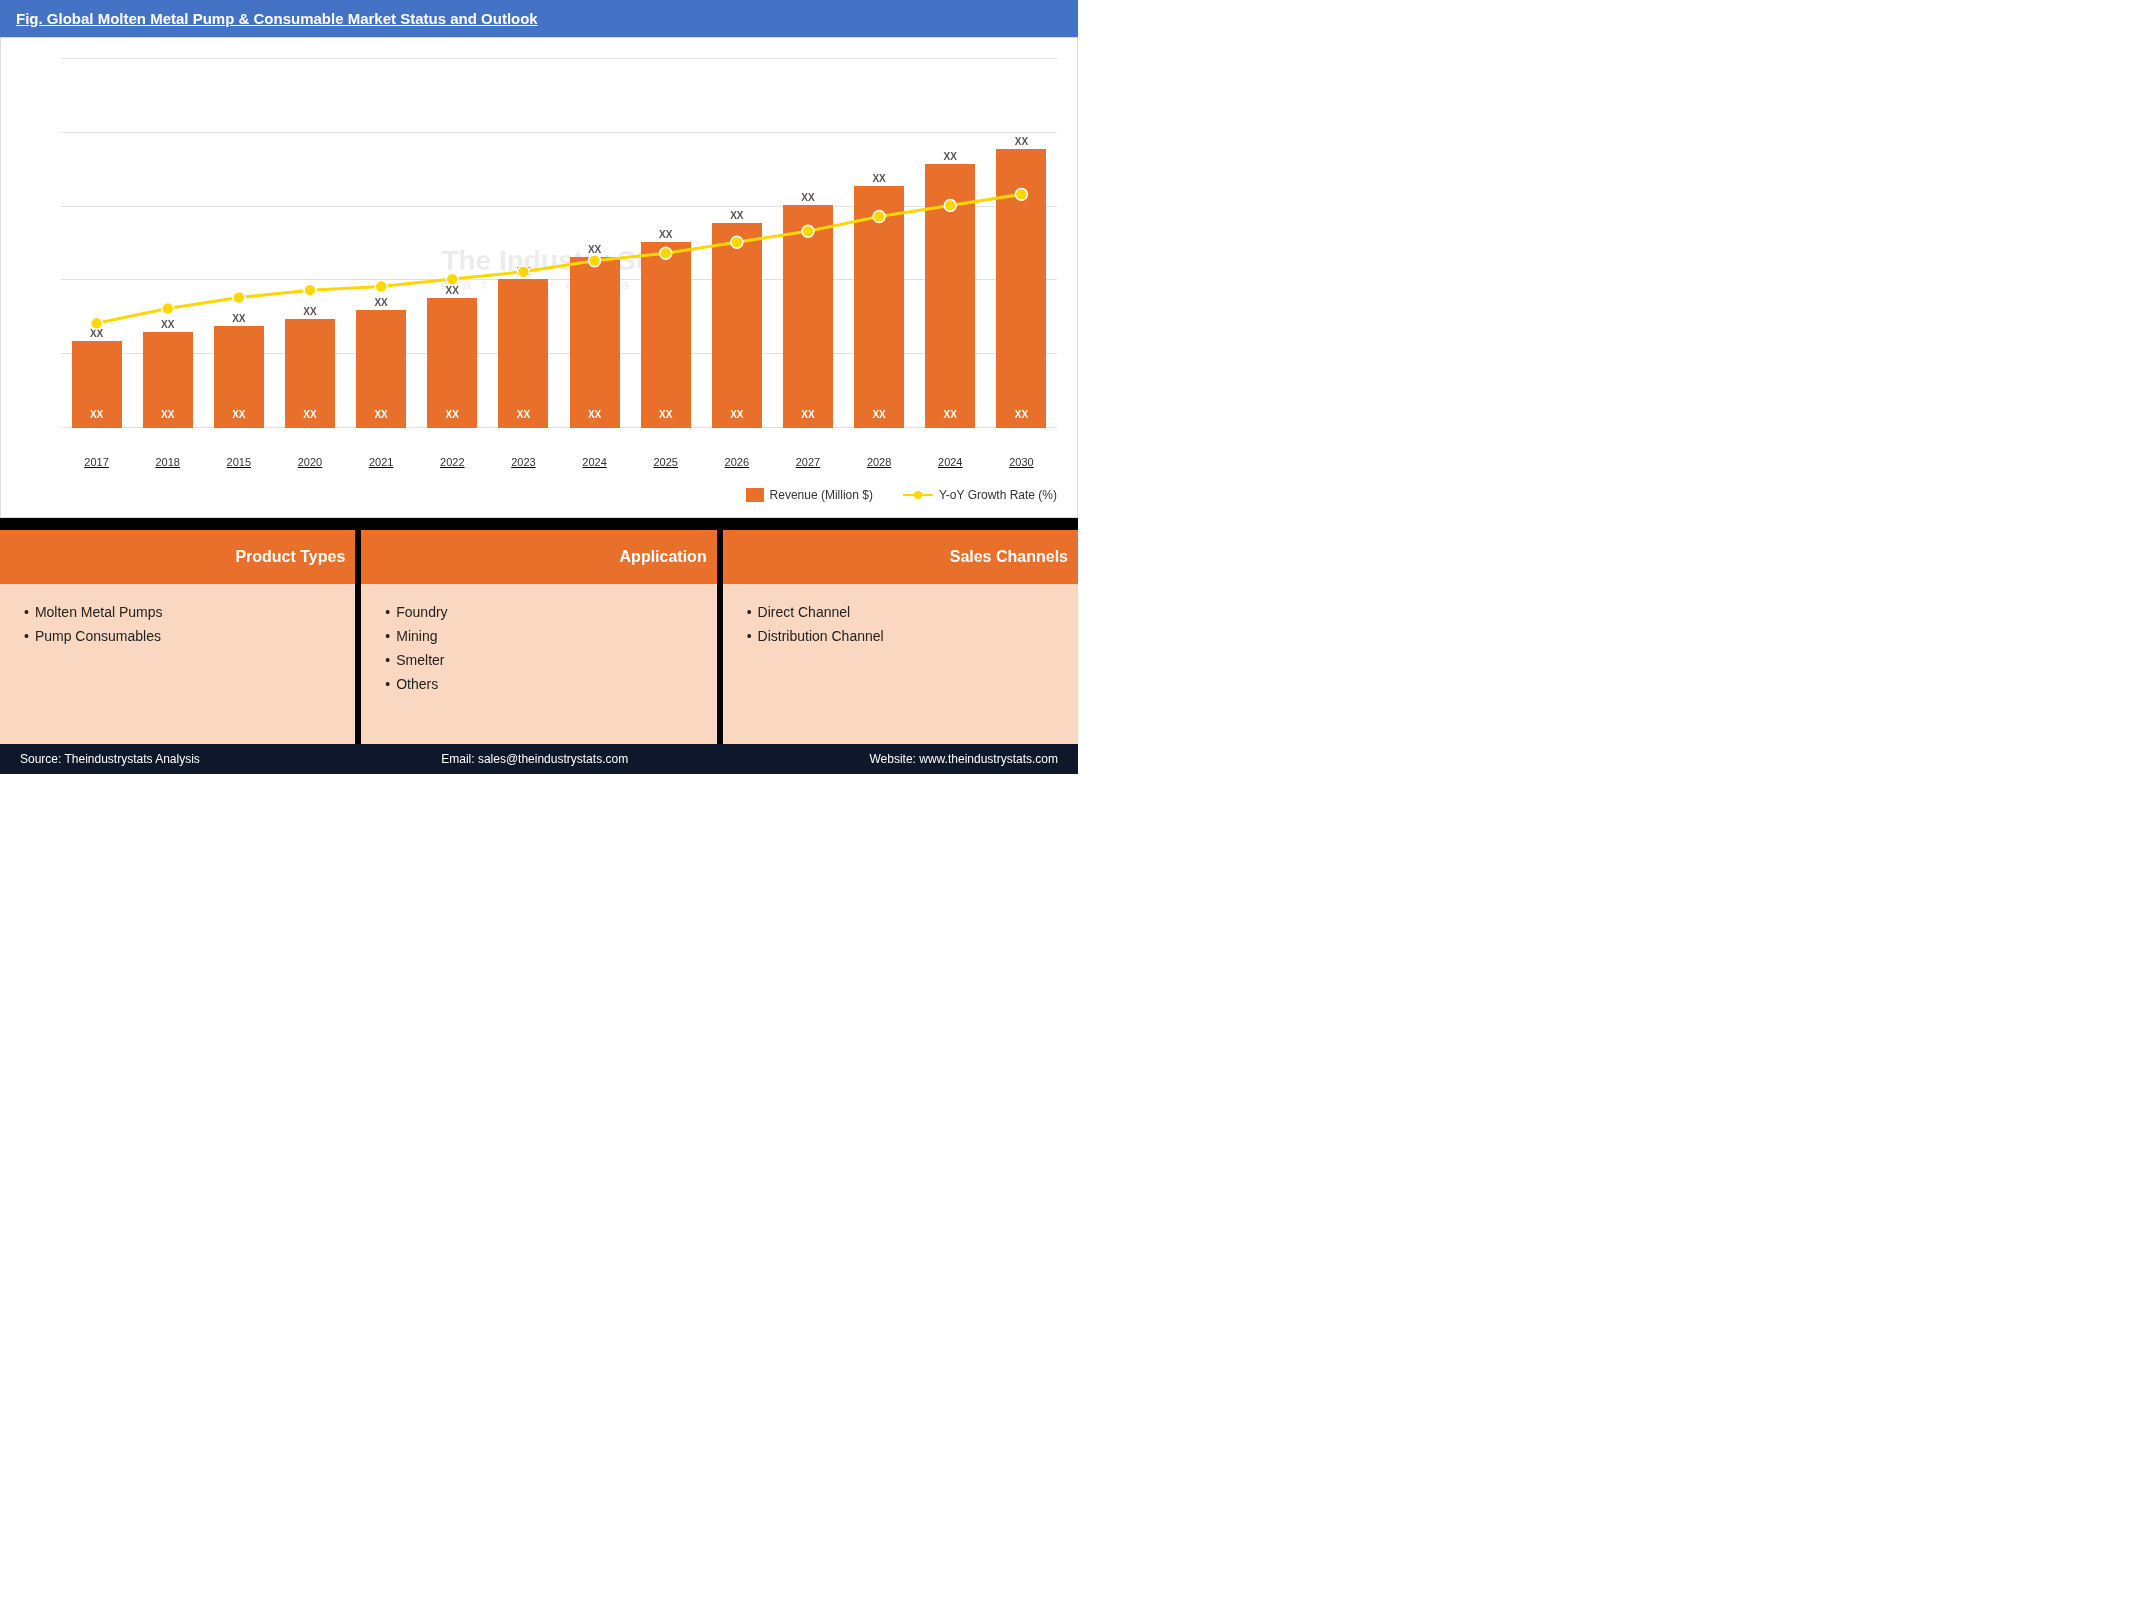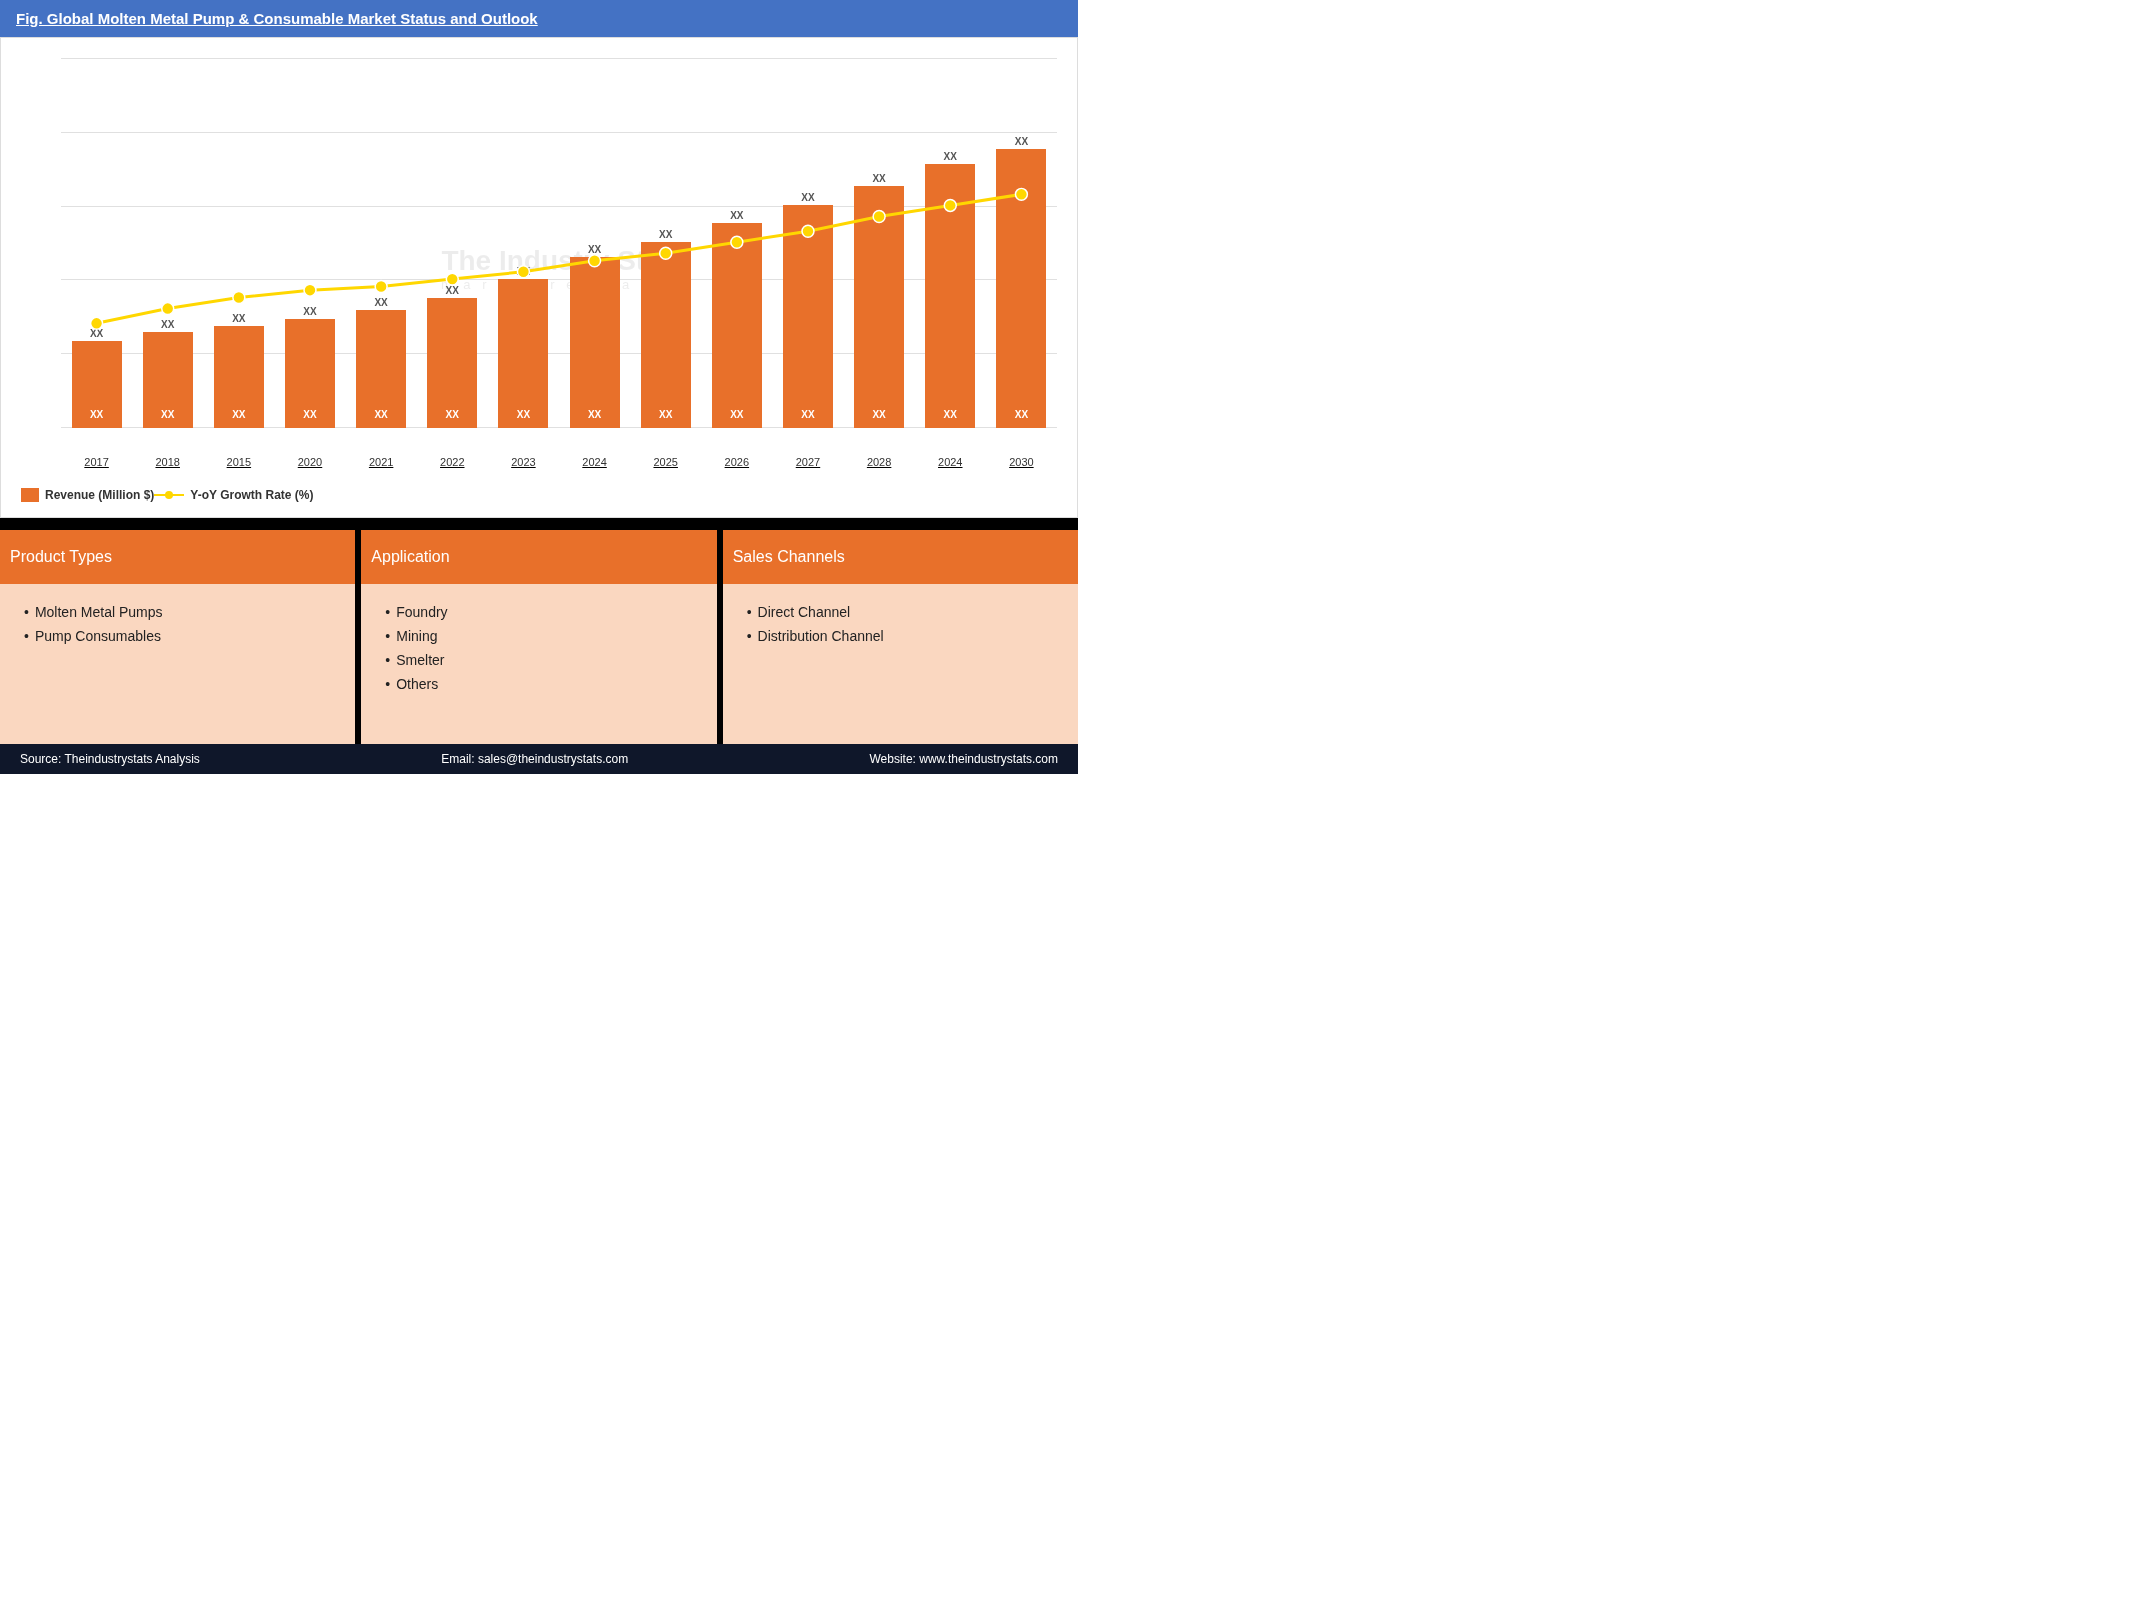--- a/index.html
+++ b/index.html
@@ -140,23 +140,23 @@
 
     .watermark-sub {
       font-size: 13px;
       color: #888;
       letter-spacing: 4px;
     }
 
     
     .legend {
       display: flex;
-      justify-content: flex-start;
+      justify-content: flex-end;
+      gap: 30px;
       padding: 10px 0 5px 0;
-      font-weight: bold;
     }
 
     .legend-item {
       display: flex;
       align-items: center;
       gap: 6px;
       font-size: 12px;
       color: #333;
     }
 
@@ -199,24 +199,24 @@
     }
 
     .bottom-card {
       flex: 1;
       background: #fff;
     }
 
     .bottom-card-header {
       background: #E8702A;
       color: white;
-      text-align: left;
+      text-align: right;
       padding: 18px 10px;
       font-size: 16px;
-      font-weight: normal;
+      font-weight: bold;
     }
 
     .bottom-card-body {
       background: #FAD7C0;
       padding: 20px 24px;
       min-height: 160px;
       font-size: 14px;
       color: #222;
     }
 

